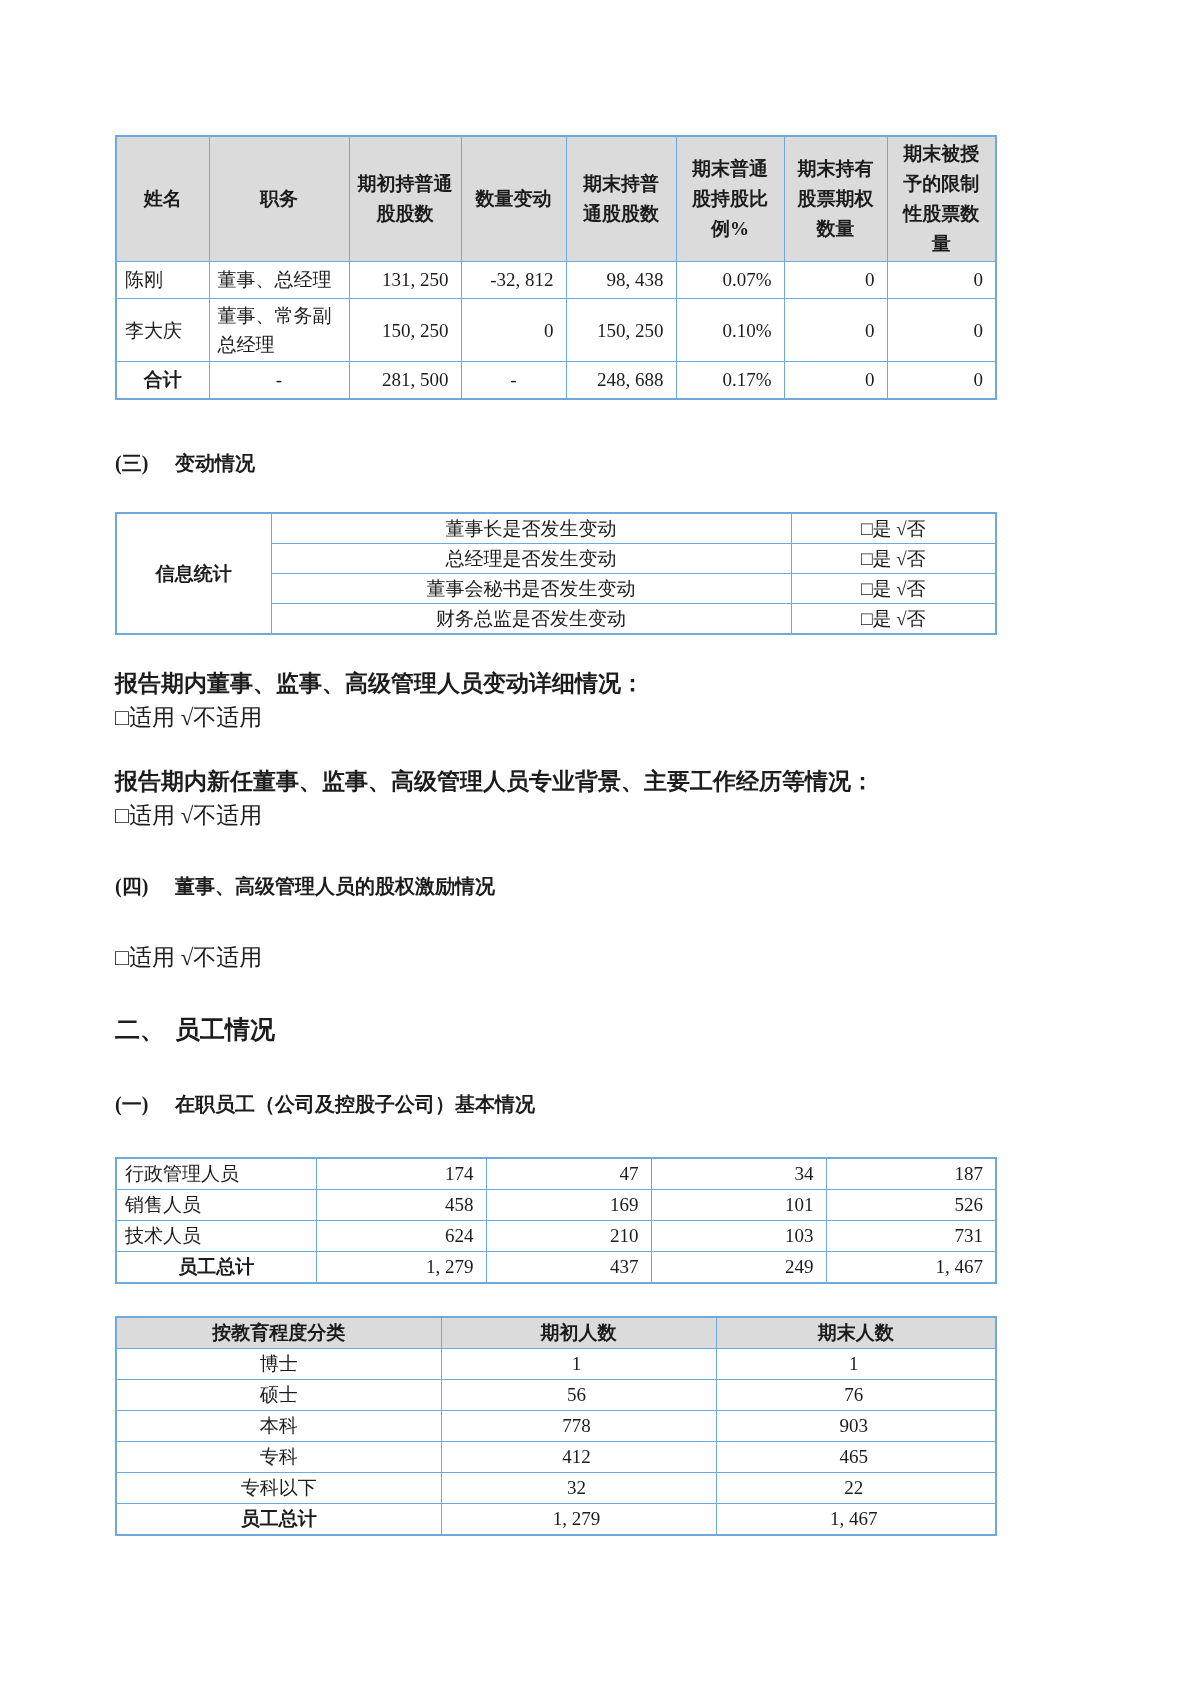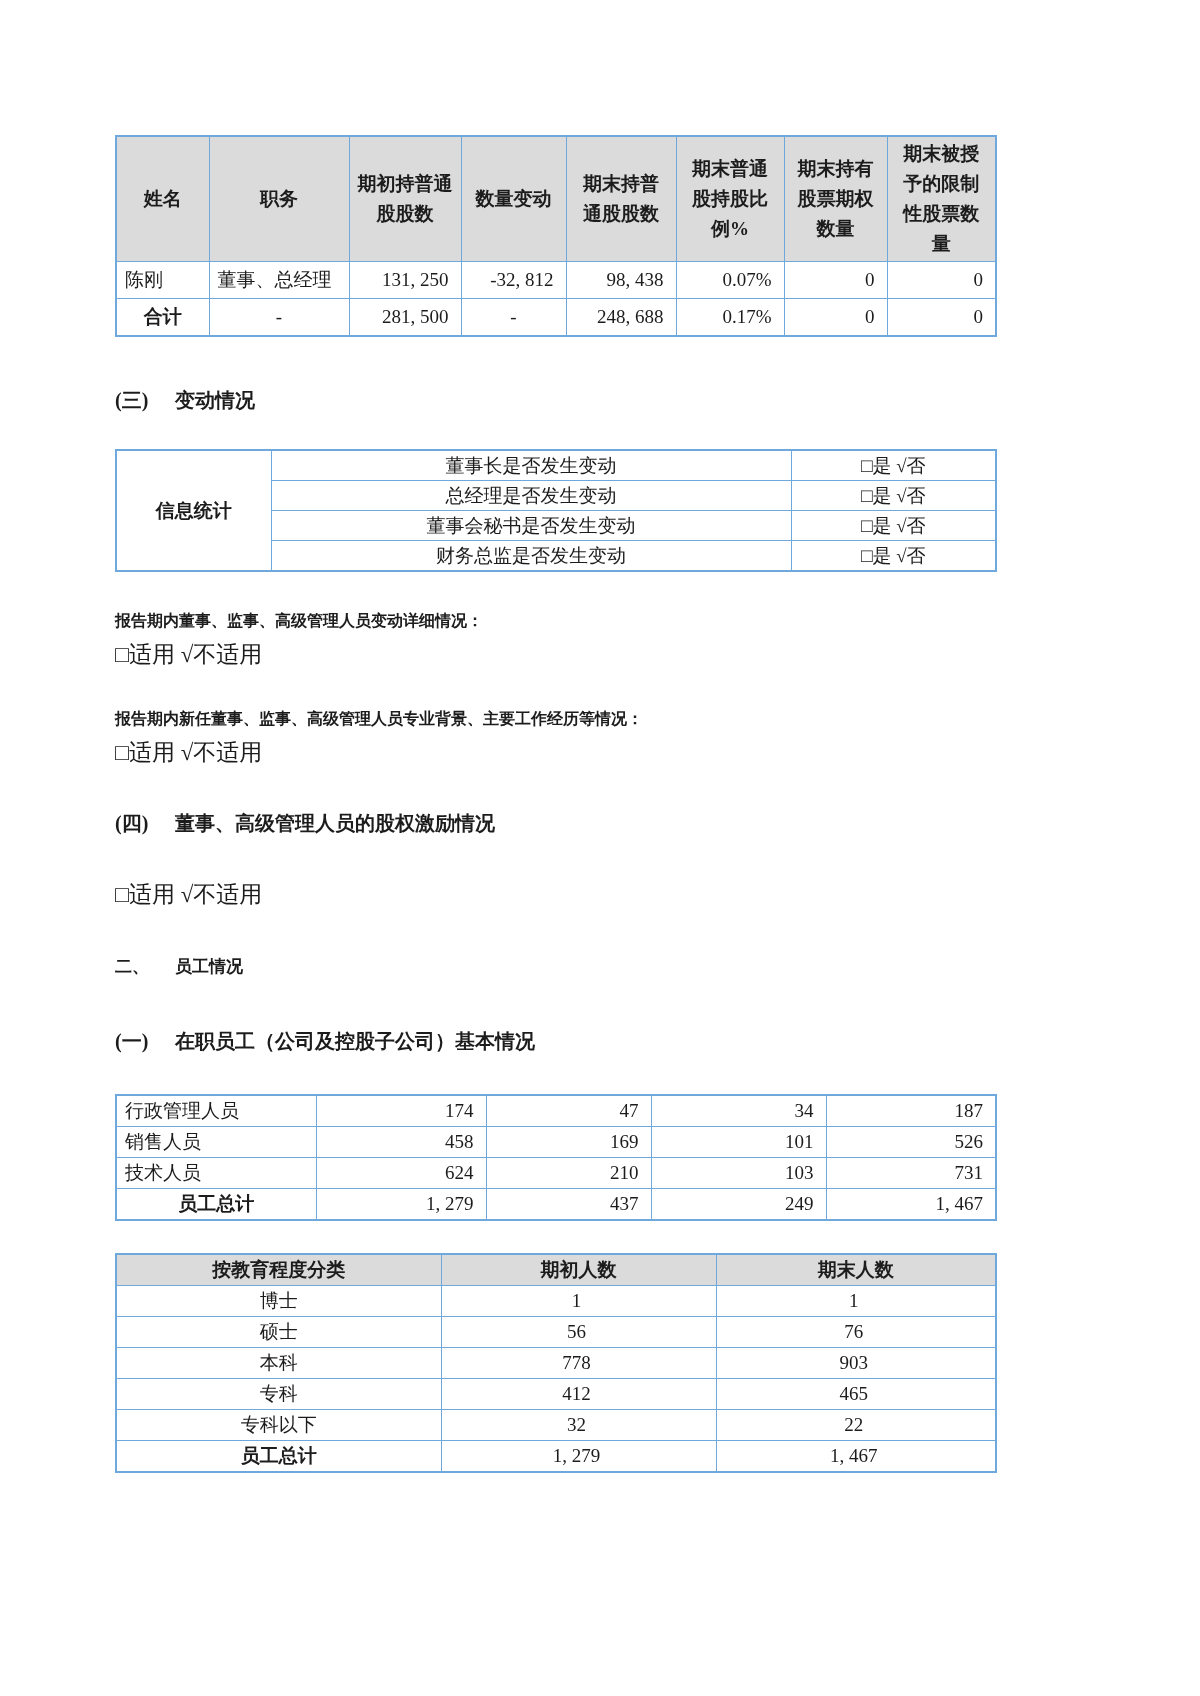--- a/index.html
+++ b/index.html
@@ -19,25 +19,25 @@
   .t1{margin-top:135px;}
   .t1 th{height:112px;line-height:30px;}
   .t1 .row1 td{height:32px;}
   .t1 .row2 td{height:58px;line-height:29px;}
   .t1 .rowt td{height:32px;}
   .heading{font-size:20px;font-weight:bold;line-height:26px;}
   .h-num{display:inline-block;min-width:60px;}
   .s3{margin-top:50px;}
   .t2{margin-top:36px;}
   .t2 td{height:25px;line-height:25px;}
-  .note{font-size:16px;font-weight:bold;margin-top:34px;line-height:30px;}
+  .note{font-size:23px;font-weight:bold;margin-top:34px;line-height:30px;}
   .plain{font-size:23px;font-weight:normal;margin-top:4px;line-height:30px;}
   .s4{margin-top:42px;}
   .ap3{margin-top:44px;}
-  .s2{margin-top:44px;font-size:17px;}
+  .s2{margin-top:44px;font-size:25px;}
   .s21{margin-top:48px;}
   .t3{margin-top:40px;}
   .t3 td,.t3 th{height:26px;line-height:26px;}
   .t4{margin-top:32px;}
   .t4 td,.t4 th{height:26px;line-height:26px;text-align:center;}
 </style>
 </head>
 <body>
 
 <div class="content">
@@ -67,20 +67,30 @@
     <tr class="row1">
       <td class="l">陈刚</td>
       <td class="l">董事、总经理</td>
       <td class="r">131, 250</td>
       <td class="r">-32, 812</td>
       <td class="r">98, 438</td>
       <td class="r">0.07%</td>
       <td class="r">0</td>
       <td class="r">0</td>
     </tr>
+    <tr class="row2">
+      <td class="l">李大庆</td>
+      <td class="l">董事、常务副总经理</td>
+      <td class="r">150, 250</td>
+      <td class="r">0</td>
+      <td class="r">150, 250</td>
+      <td class="r">0.10%</td>
+      <td class="r">0</td>
+      <td class="r">0</td>
+    </tr>
     <tr class="rowt">
       <td class="c b">合计</td>
       <td class="c">-</td>
       <td class="r">281, 500</td>
       <td class="c">-</td>
       <td class="r">248, 688</td>
       <td class="r">0.17%</td>
       <td class="r">0</td>
       <td class="r">0</td>
     </tr>

